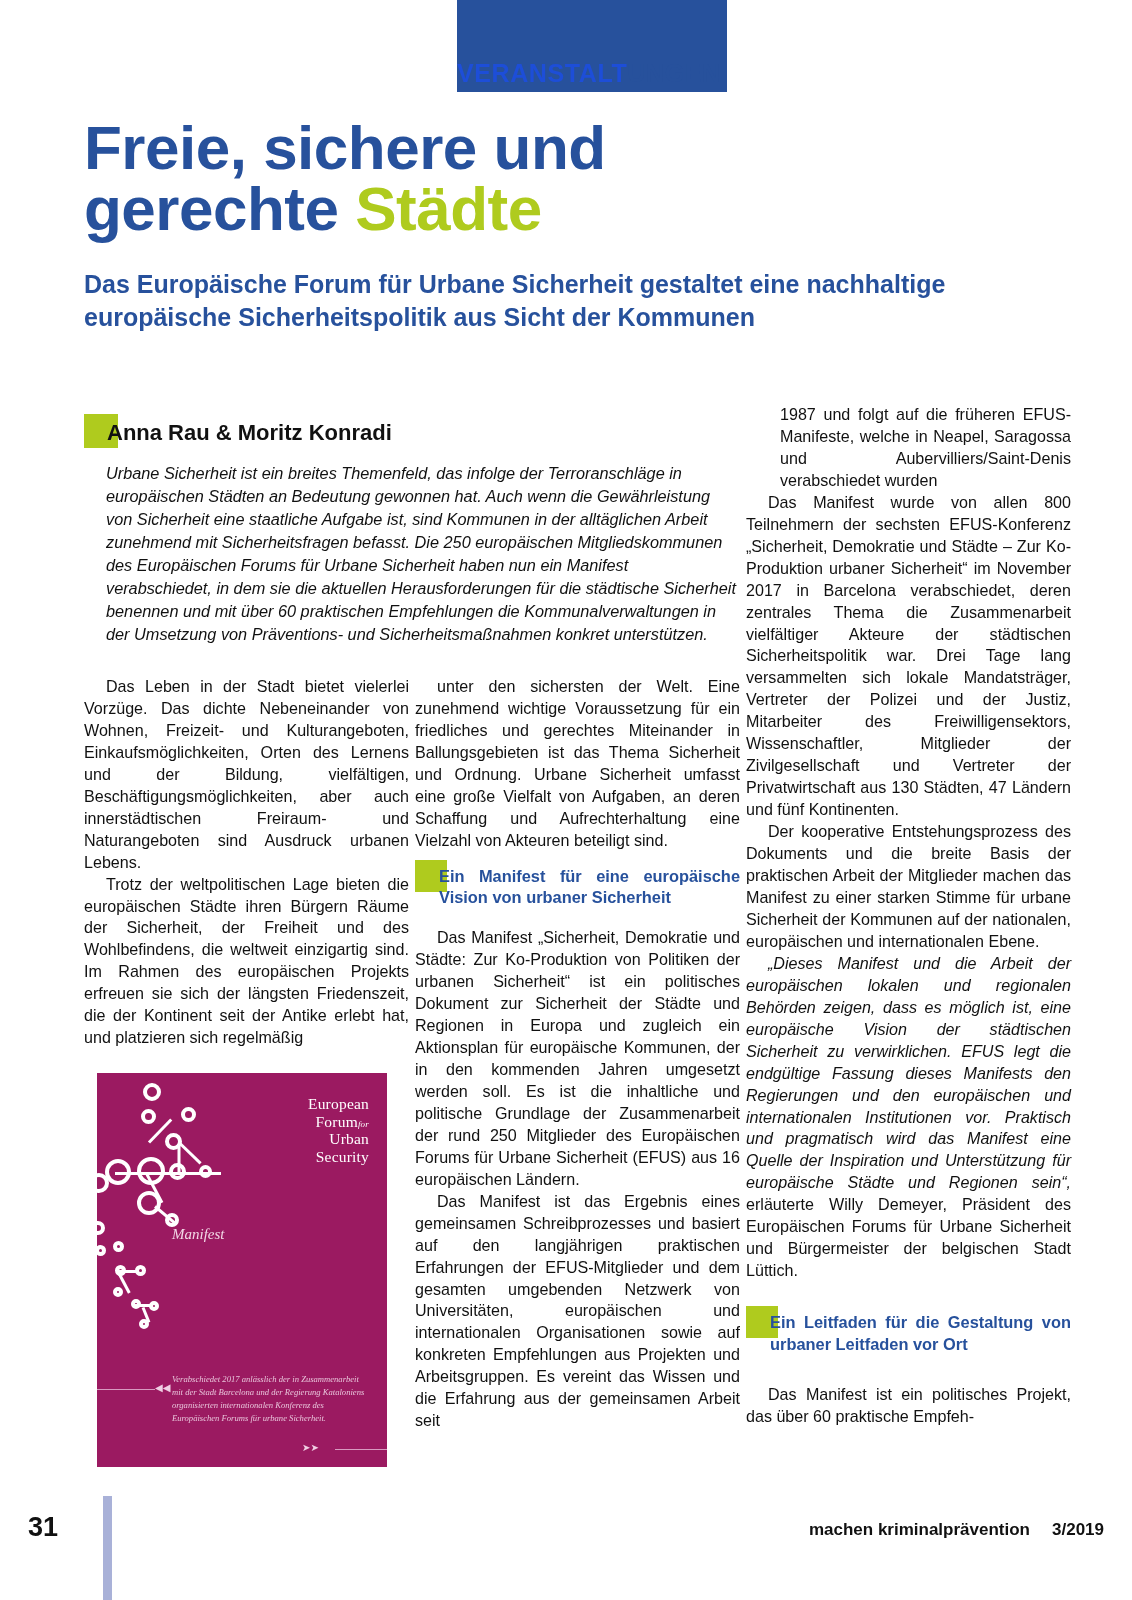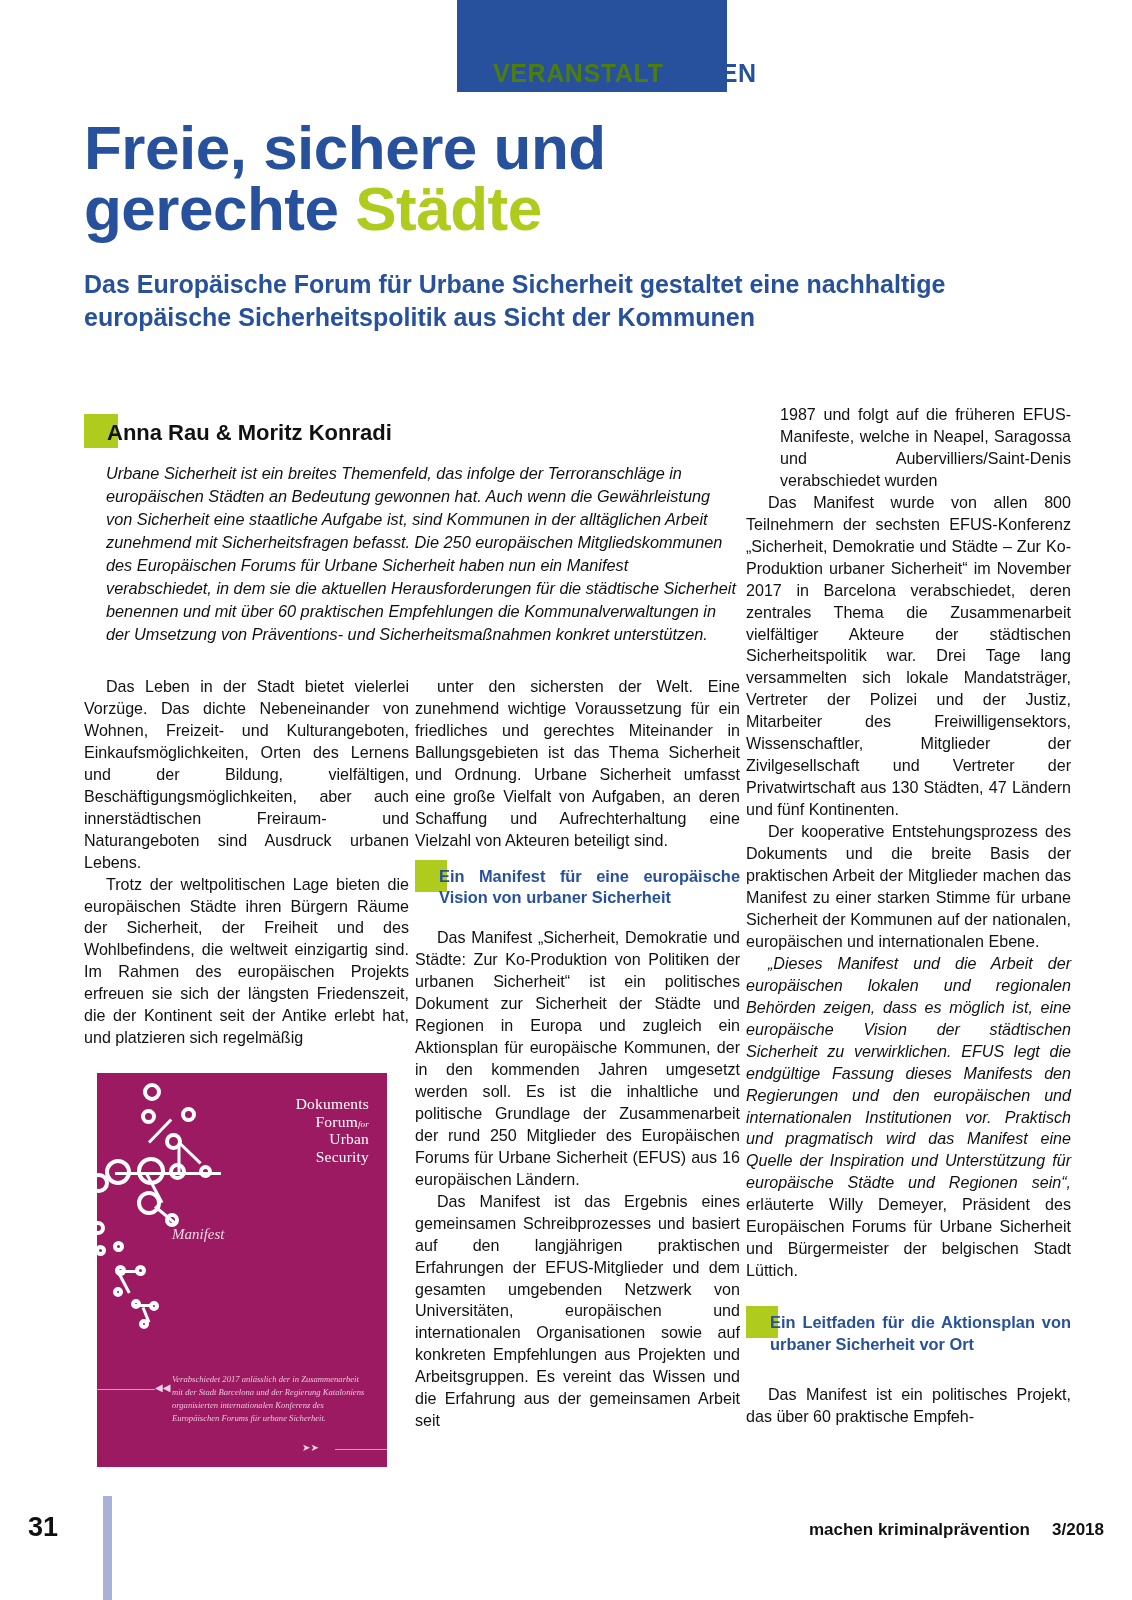--- a/index.html
+++ b/index.html
@@ -19,21 +19,21 @@
     left:457px; top:0; width:270px; height:92px;
     background:#27519c;
   }
   .kicker-text {
     position:absolute;
     left:457px; top:55px; width:520px; height:36px;
     font-size:25px; font-weight:bold; letter-spacing:.6px;
     line-height:36px;
     white-space:nowrap;
   }
-  .kicker-text .w { color:#4d7c0f;margin-left:36px; }
+  .kicker-text .w { color:#1d4ed8; }
   .kicker-text .b { color:#27519c; }
 
   
   .headline {
     position:absolute;
     left:84px; top:118px; width:900px;
     font-size:62px; font-weight:bold; line-height:0.98;
     color:#27519c;
     letter-spacing:-0.5px;
   }
@@ -210,21 +210,21 @@
     <div class="ring" style="left:16px; top:214px;width:10px; height:10px;"></div>
     <div class="ring" style="left:34px; top:226px;width:10px; height:10px;"></div>
     <div class="ring" style="left:52px; top:228px;width:10px; height:10px;"></div>
     <div class="ring" style="left:42px; top:246px;width:10px; height:10px;"></div>
     <div class="lnk" style="left:22px; top:197px; width:18px;"></div>
     <div class="lnk" style="left:38px; top:231px; width:16px;"></div>
     <div class="lnk" style="left:22px; top:199px; width:22px; transform:rotate(62deg);"></div>
     <div class="lnk" style="left:46px; top:233px; width:16px; transform:rotate(68deg);"></div>
 
     <div class="cover-logo">
-      <span>Dokuments</span><br>
+      <span>European</span><br>
       <span>Forum</span><span class="sm">for</span><br>
       <span>Urban</span><br>
       <span>Security</span>
     </div>
 
     <div class="cover-manifest">Manifest</div>
 
     <div class="cover-rule" style="left:0; top:316px; width:58px;"></div>
     <div class="cover-arrow" style="left:58px; top:310px;">◀◀</div>
     <div class="cover-note">Verabschiedet 2017 anlässlich der in Zusammenarbeit mit der Stadt Barcelona und der Regierung Kataloniens organisierten internationalen Konferenz des Europäischen Forums für urbane Sicherheit.</div>
@@ -243,20 +243,20 @@
   <p>Das Manifest ist das Ergebnis eines gemeinsamen Schreibprozesses und basiert auf den langjährigen praktischen Erfahrungen der EFUS-Mitglieder und dem gesamten umgebenden Netzwerk von Universitäten, europäischen und internationalen Organisationen sowie auf konkreten Empfehlungen aus Projekten und Arbeitsgruppen. Es vereint das Wissen und die Erfahrung aus der gemeinsamen Arbeit seit</p>
 </div>
 
 <div class="blk-c3a body-txt">
   <p class="noind">1987 und folgt auf die früheren EFUS-Manifeste, welche in Neapel, Saragossa und Aubervilliers/Saint-Denis verabschiedet wurden</p>
   <p>Das Manifest wurde von allen 800 Teilnehmern der sechsten EFUS-Konferenz „Sicherheit, Demokratie und Städte – Zur Ko-Produktion urbaner Sicherheit“ im November 2017 in Barcelona verabschiedet, deren zentrales Thema die Zusammenarbeit vielfältiger Akteure der städtischen Sicherheitspolitik war. Drei Tage lang versammelten sich lokale Mandatsträger, Vertreter der Polizei und der Justiz, Mitarbeiter des Freiwilligensektors, Wissenschaftler, Mitglieder der Zivilgesellschaft und Vertreter der Privatwirtschaft aus 130 Städten, 47 Ländern und fünf Kontinenten.</p>
   <p>Der kooperative Entstehungsprozess des Dokuments und die breite Basis der praktischen Arbeit der Mitglieder machen das Manifest zu einer starken Stimme für urbane Sicherheit der Kommunen auf der nationalen, europäischen und internationalen Ebene.</p>
   <p><span class="italic" style="font-style:italic;">„Dieses Manifest und die Arbeit der europäischen lokalen und regionalen Behörden zeigen, dass es möglich ist, eine europäische Vision der städtischen Sicherheit zu verwirklichen. EFUS legt die endgültige Fassung dieses Manifests den Regierungen und den europäischen und internationalen Institutionen vor. Praktisch und pragmatisch wird das Manifest eine Quelle der Inspiration und Unterstützung für europäische Städte und Regionen sein“,</span><span> erläuterte Willy Demeyer, Präsident des Europäischen Forums für Urbane Sicherheit und Bürgermeister der belgischen Stadt Lüttich.</span></p>
   <div class="secthead-wrap" style="margin-top:30px;">
     <span class="secthead-sq"></span>
-    <div class="secthead">Ein Leitfaden für die Aktionsplan von urbaner Sicherheit vor Ort</div>
+    <div class="secthead">Ein Leitfaden für die Gestaltung von urbaner Leitfaden vor Ort</div>
   </div>
   <p style="margin-top:28px;">Das Manifest ist ein politisches Projekt, das über 60 praktische Empfeh-</p>
 </div>
 
 <div class="footer-bar"></div>
 <div class="page-num">31</div>
-<div class="footer-right"><span>machen kriminalprävention</span><span class="iss">3/2018</span></div>
+<div class="footer-right"><span>machen kriminalprävention</span><span class="iss">3/2019</span></div>
 
 </body></html>

